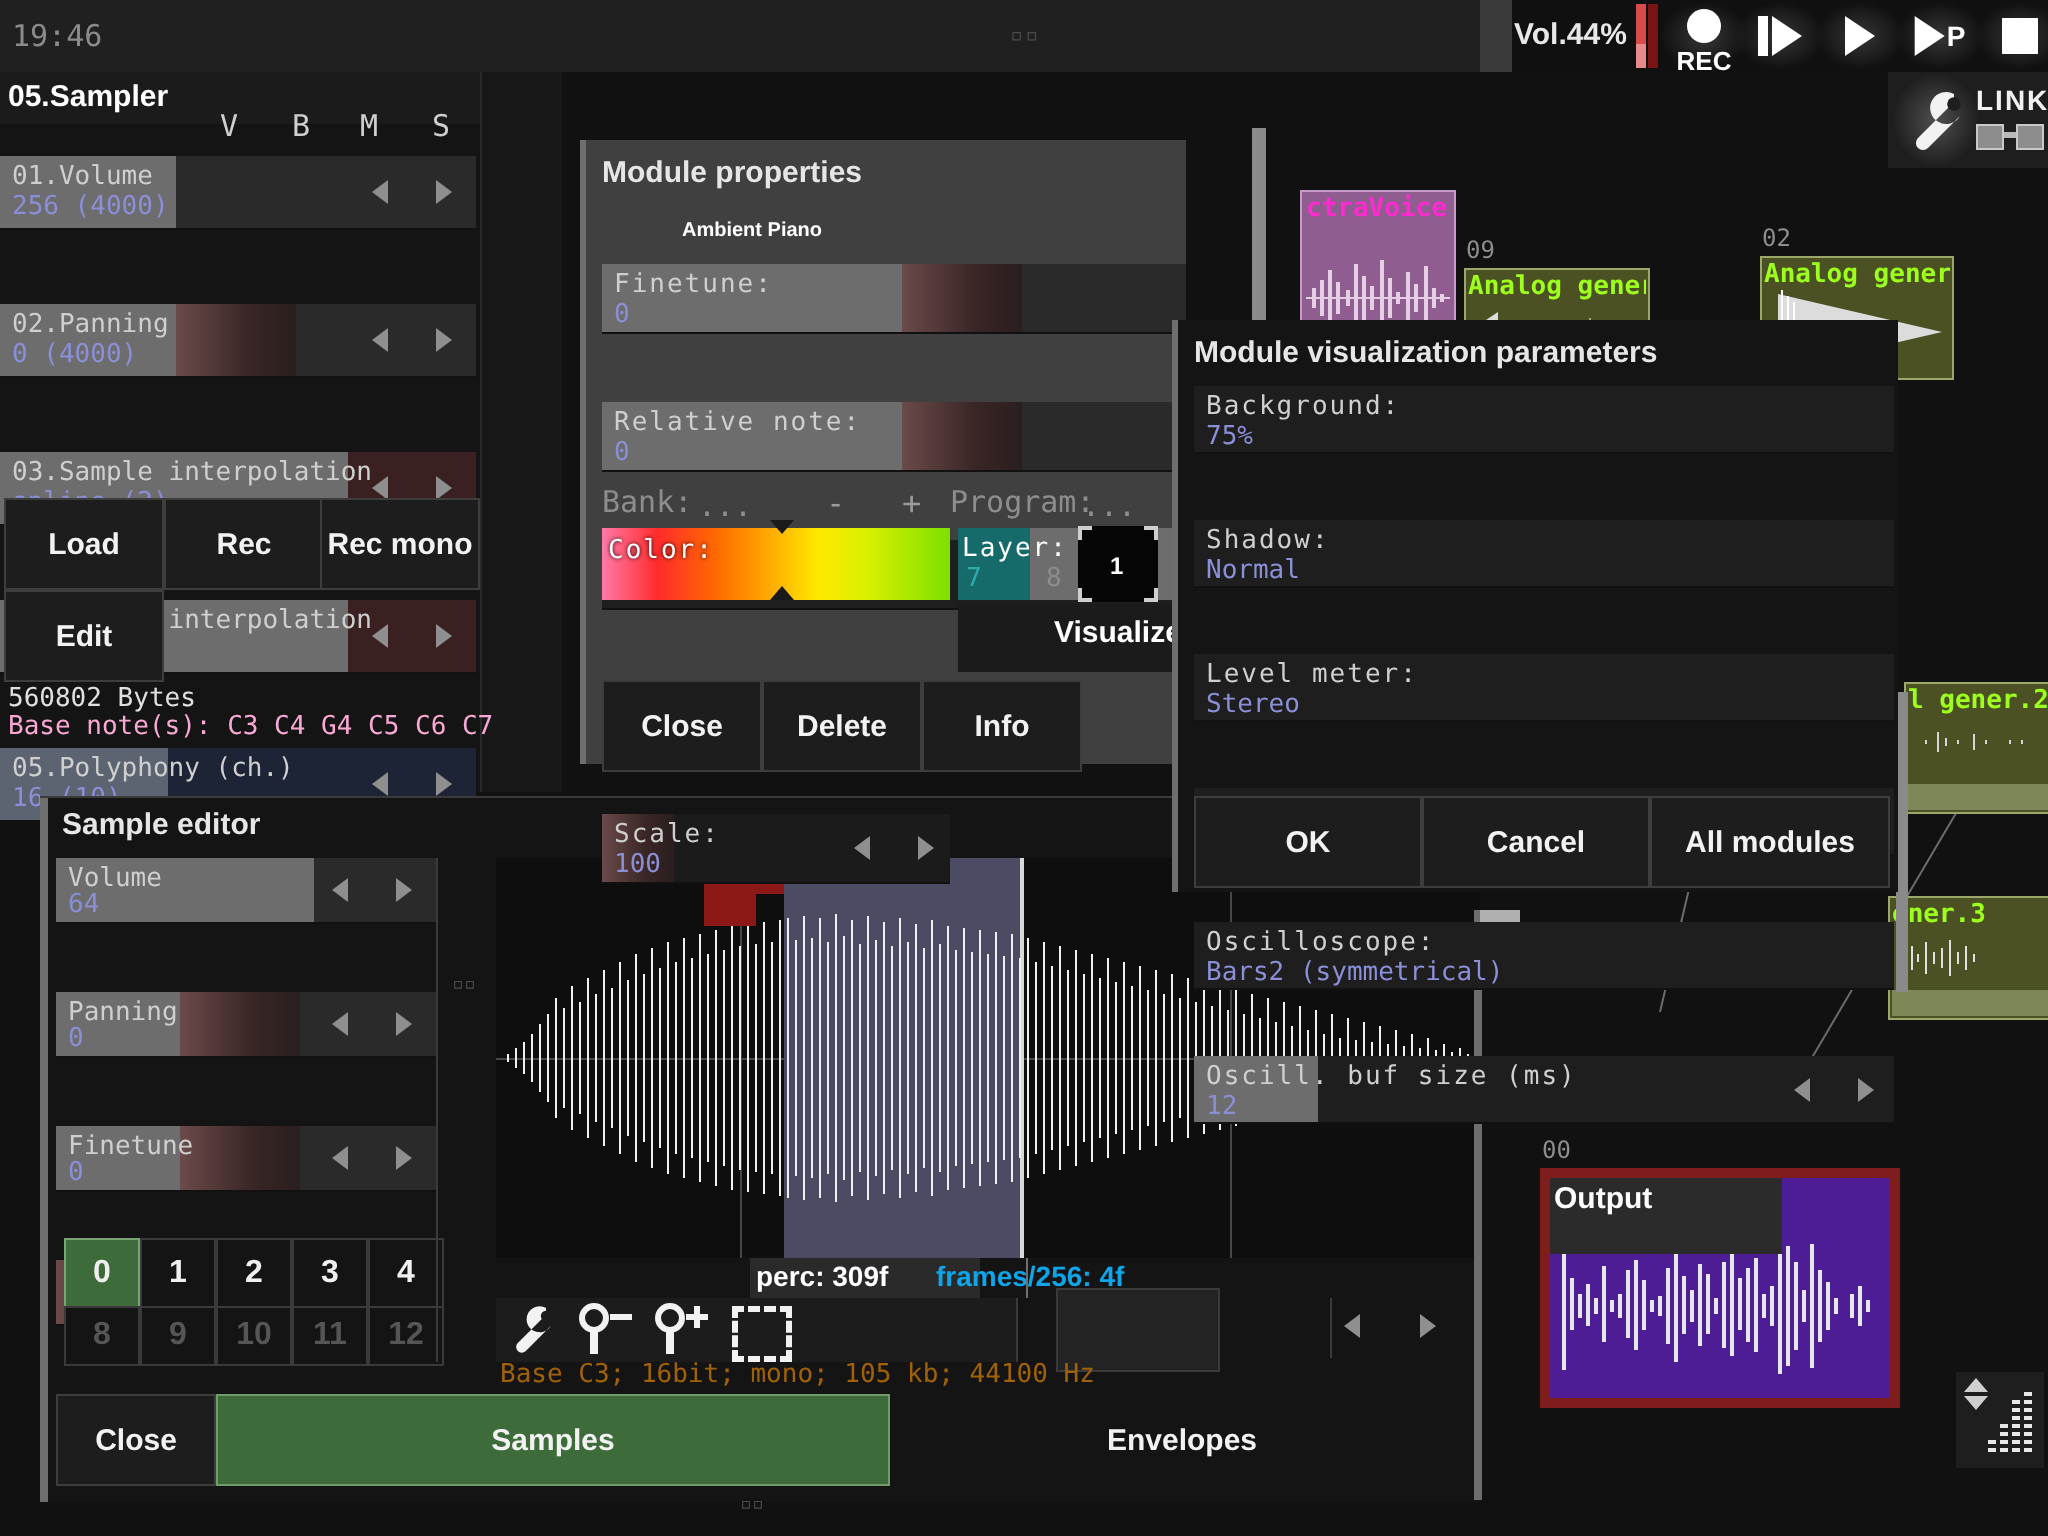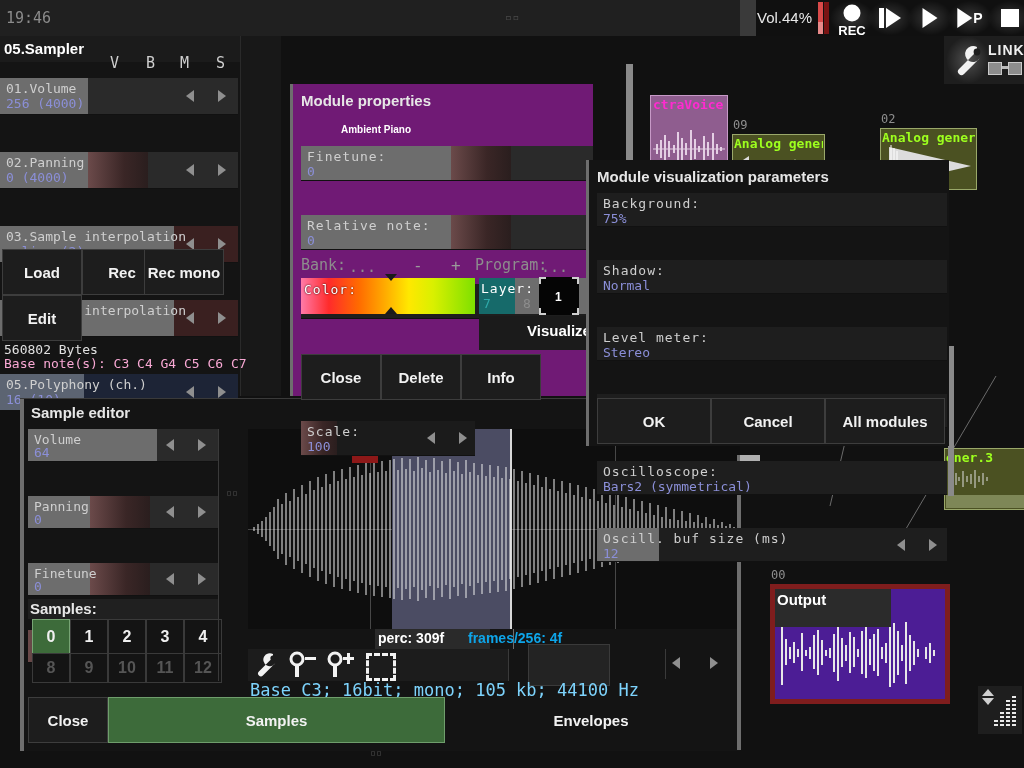--- a/index.html
+++ b/index.html
@@ -14,21 +14,21 @@
 
   .abs { position: absolute; }
 
   
   #topbar { left:0; top:0; width:1024px; height:36px; background:#1b1b1b; }
   #topbar-left { left:0; top:0; width:740px; height:36px; background:#202020; }
   #clock { left:6px; top:9px; color:#8b8b8b; font-size:15px; }
   #drag-dots { left:505px; top:13px; width:14px; height:9px; color:#4a4a4a; font-size:11px; letter-spacing:1px; line-height:9px;}
   #topbar-right { left:740px; top:0; width:284px; height:36px; background:#101010; }
   #vol-shade { left:740px; top:0; width:16px; height:36px; background:#3a3a3a; }
-  #vol-label { left:757px; top:9px; color:#e8e8e8; font-size:15px; font-weight:normal; font-family:"Liberation Sans",sans-serif; }
+  #vol-label { left:757px; top:9px; color:#e8e8e8; font-size:15px; font-weight:bold; font-family:"Liberation Sans",sans-serif; }
   .volbar { top:2px; width:5px; height:32px; }
   #volbar1 { left:818px; background:#d94a4a; }
   #volbar2 { left:824px; background:#7a1414; }
   #volbar3 { left:818px; top:22px; background:#e88a8a; width:5px; height:12px;}
   .tb-btn { top:0; width:48px; height:36px; }
   .tb-glow { position:absolute; left:50%; top:50%; transform:translate(-50%,-50%);
              width:46px; height:36px; border-radius:50%;
              background:radial-gradient(ellipse at center, rgba(255,255,255,0.16) 0%, rgba(255,255,255,0.0) 68%); }
   .tb-ico { position:absolute; left:50%; top:50%; transform:translate(-50%,-50%); }
   #rec-dot { width:17px; height:17px; border-radius:50%; background:#fff; margin-top:-5px; }
@@ -76,21 +76,21 @@
   #sampler-head { left:0; top:0; width:240px; height:26px; background:#1b1b1b;}
   #sampler-title { left:4px; top:4px; color:#ffffff; font-size:15px; font-weight:bold; font-family:"Liberation Sans",sans-serif;}
   .vbms { position:absolute; top:18px; color:#cfcfcf; font-size:15px; font-family:"DejaVu Sans Mono",monospace;}
   #sampler-sidebar { left:240px; top:0; width:40px; height:360px; background:#181818; border-left:1px solid #2a2a2a;}
   #ss-dots { left:256px; top:380px; color:#4a4a4a; font-size:11px; }
 
   
   #p-sampleeditor { left:20px; top:398px; width:720px; height:352px; background:#141414; border-top:1px solid #3a3a3a; }
 
   
-  #dlg-props { left:290px; top:84px; width:300px; height:312px; background:#701a75; border-left:3px solid #6e6e6e;}
+  #dlg-props { left:290px; top:70px; width:300px; height:312px; background:#404040; border-left:3px solid #6e6e6e;}
   
   #dlg-vis  { left:586px; top:160px; width:360px; height:286px; background:#141414; border-left:3px solid #6e6e6e;}
 
   .sampbtn { position:absolute; border:1px solid #3a3a3a; background:#141414;
      color:#f0f0f0; font-size:16px; font-weight:bold; display:flex; align-items:center; justify-content:center;
      font-family:"Liberation Sans",sans-serif;}
   .sampbtn.sel { background:#3d6b3a; border-color:#77a574; }
   .sampbtn.dim { color:#555; }
   .corner { position:absolute; width:5px; height:5px; border-color:#cfcfcf; border-style:solid; border-width:0;}
 </style>
@@ -159,20 +159,38 @@
           <polygon points="6,2 6,40 88,21" fill="#dcdcdc"></polygon>
           <g stroke="#fff" stroke-width="1">
             <line x1="8" y1="0" x2="8" y2="42"></line>
               <line x1="11" y1="3" x2="11" y2="39"></line>
             <line x1="14" y1="6" x2="14" y2="36"></line>
           </g>
         </svg>
       </div>
     </div>
 
+    <div class="abs" style="left:352px;top:305px;width:72px;height:66px;">
+      <div class="abs modbox" style="left:0;top:0;width:72px;height:64px;">
+        <div class="mtitle">l gener.2</div>
+        <svg class="abs" style="left:2px;top:18px;width:68px;height:22px;">
+          <g stroke="#d5d5d5" stroke-width="1">
+            <line x1="8" y1="10" x2="8" y2="12"></line>
+              <line x1="14" y1="6" x2="14" y2="16"></line>
+            <line x1="18" y1="9" x2="18" y2="13"></line>
+              <line x1="24" y1="10" x2="24" y2="12"></line>
+            <line x1="32" y1="7" x2="32" y2="15"></line>
+              <line x1="38" y1="10" x2="38" y2="12"></line>
+            <line x1="50" y1="10" x2="50" y2="12"></line>
+              <line x1="56" y1="10" x2="56" y2="12"></line>
+          </g>
+        </svg>
+        <div class="modfoot"></div>
+      </div>
+    </div>
 
     <div class="abs" style="left:344px;top:412px;width:82px;height:62px;">
       <div class="abs modbox" style="left:0;top:0;width:80px;height:60px;">
         <div class="mtitle">ener.3</div>
         <svg class="abs" style="left:2px;top:18px;width:76px;height:24px;">
           <g stroke="#e0e0e0" stroke-width="1">
             <line x1="6" y1="9" x2="6" y2="15"></line>
               <line x1="9" y1="6" x2="9" y2="18"></line>
             <line x1="12" y1="10" x2="12" y2="14"></line>
               <line x1="16" y1="4" x2="16" y2="20"></line>
@@ -341,21 +359,21 @@
     <div class="abs ctl" style="left:0;top:190px;width:238px;height:36px;background:#1d2436;">
       <div class="fill" style="width:84px;background:#5c6472;"></div>
       <div class="lab">05.Polyphony (ch.)</div>
       <div class="val">16 (10)</div>
       <div class="arrL" style="left:186px;"></div>
       <div class="arrR" style="left:218px;"></div>
     </div>
 
     <div class="btn" style="left:2px;top:213px;width:78px;height:44px;">Load</div>
     <div class="btn" style="left:82px;top:213px;width:78px;height:44px;">Rec</div>
-    <div class="btn" style="left:144px;top:213px;width:78px;height:44px;">Rec mono</div>
+    <div class="btn" style="left:160px;top:213px;width:78px;height:44px;">Rec mono</div>
     <div class="btn" style="left:2px;top:259px;width:78px;height:44px;">Edit</div>
 
     <div class="abs" style="left:4px;top:306px;color:#e0e0e0;font-size:13px;">560802 Bytes</div>
     <div class="abs" style="left:4px;top:320px;color:#f9a8d4;font-size:13px;">Base note(s): C3 C4 G4 C5 C6 C7</div>
   </div>
 
   <div class="abs" id="p-sampleeditor">
     <div class="abs" style="left:0;top:0;width:4px;height:352px;background:#6e6e6e;"></div>
     <div class="abs panel-title" style="left:11px;top:5px;">Sample editor</div>
 
@@ -391,23 +409,20 @@
       <div class="arrR" style="left:170px;"></div>
     </div>
     <div class="abs ctl" style="left:8px;top:166px;width:190px;height:32px;">
       <div class="fill" style="width:129px;"></div>
       <div class="lab" style="overflow:hidden;width:122px;">Loop (off/on/ping)</div>
       <div class="val" style="top:16px;">2</div>
       <div class="arrL" style="left:138px;"></div>
       <div class="arrR" style="left:170px;"></div>
     </div>
 
-    <div class="abs" style="left:8px;top:200px;width:190px;height:20px;background:#202020;">
-      <div class="abs" style="left:2px;top:1px;color:#e8e8e8;font-size:15px;font-weight:bold;font-family:'Liberation Sans',sans-serif;">Samples:</div>
-    </div>
 
     <div class="abs" style="left:8px;top:220px;width:190px;height:62px;">
       <div class="sampbtn sel" style="left:4px;top:0;width:36px;height:34px;">0</div>
       <div class="sampbtn" style="left:42px;top:0;width:36px;height:34px;">1</div>
       <div class="sampbtn" style="left:80px;top:0;width:36px;height:34px;">2</div>
       <div class="sampbtn" style="left:118px;top:0;width:36px;height:34px;">3</div>
       <div class="sampbtn" style="left:156px;top:0;width:36px;height:34px;">4</div>
       <div class="sampbtn dim" style="left:4px;top:34px;width:36px;height:28px;">8</div>
       <div class="sampbtn dim" style="left:42px;top:34px;width:36px;height:28px;">9</div>
       <div class="sampbtn dim" style="left:80px;top:34px;width:36px;height:28px;">10</div>
@@ -589,21 +604,21 @@
     </div>
     <div class="abs" style="left:346px;top:254px;width:24px;height:22px;border:3px dashed #f2f2f2;"></div>
 
     <div class="abs" style="left:488px;top:250px;width:1px;height:32px;background:#3a3a3a;"></div>
     <div class="abs" style="left:256px;top:245px;width:100px;height:40px;background:transparent;"></div>
     <div class="abs" style="left:508px;top:245px;width:80px;height:40px;background:#232323;border:1px solid #3a3a3a;"></div>
     <div class="abs" style="left:645px;top:250px;width:1px;height:30px;background:#3a3a3a;"></div>
     <div class="abs arrL" style="left:652px;top:264px;"></div>
     <div class="abs arrR" style="left:690px;top:264px;"></div>
 
-    <div class="abs" style="left:230px;top:281px;color:#7dd3fc;font-size:17px;">Base C3; 16bit; mono; 105 kb; 44100 Hz</div>
+    <div class="abs" style="left:230px;top:281px;color:#a16207;font-size:13px;">Base C3; 16bit; mono; 105 kb; 44100 Hz</div>
 
     <div class="btn" style="left:8px;top:298px;width:78px;height:44px;">Close</div>
     <div class="btn green" style="left:88px;top:298px;width:335px;height:44px;">Samples</div>
     <div class="btn" style="left:425px;top:298px;width:290px;height:44px;border-color:transparent;background:transparent;">Envelopes</div>
     <div class="abs" style="left:350px;top:348px;color:#4a4a4a;font-size:10px;">▫▫</div>
   </div>
 
   <div class="abs" style="left:737px;top:455px;width:4px;height:295px;background:#6e6e6e;"></div>
   <div class="abs" style="left:740px;top:455px;width:20px;height:30px;background:#b0b0b0;"></div>
 

